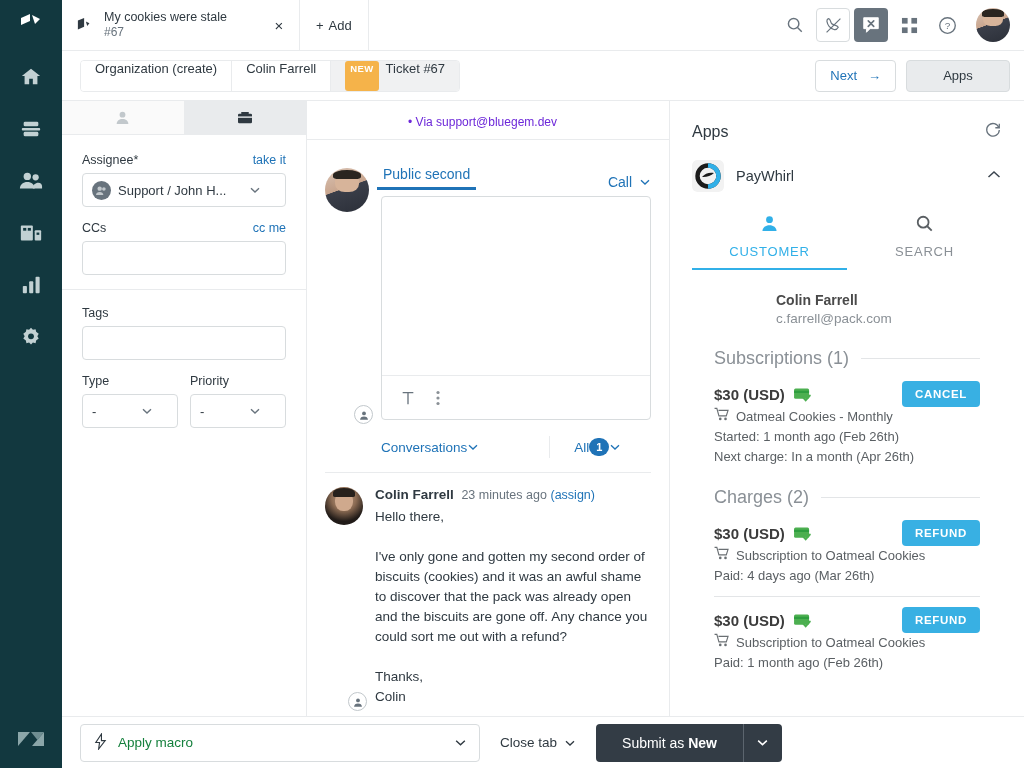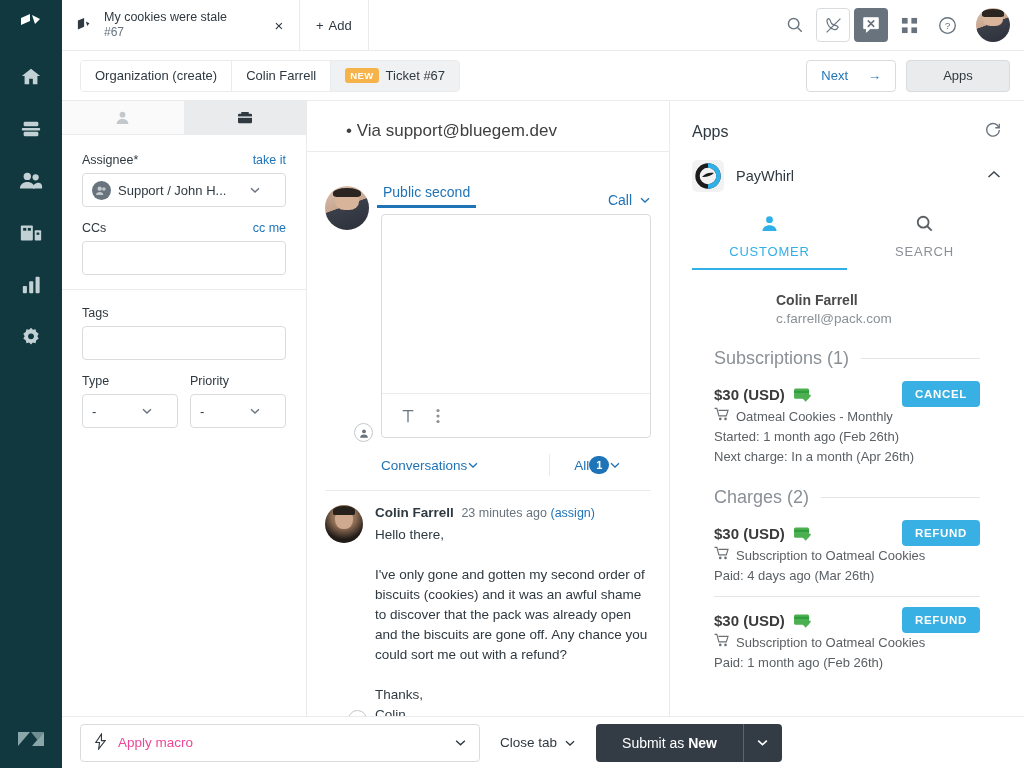--- a/index.html
+++ b/index.html
@@ -76,34 +76,34 @@
   }
 
   
   .subbar {
     height: 50px; background: #fff; display: flex; align-items: center;
     padding: 0 14px 0 18px; border-bottom: 1px solid #e9ebed; flex: 0 0 50px;
   }
   .crumbs { display: flex; align-items: stretch; height: 32px;
             border: 1px solid #e9ebed; border-radius: 4px; overflow: hidden; }
   .crumb {
-    display: flex; align-items: center; gap: 7px;
+    display: flex; gap: 7px;
     padding: 0 14px; font-size: 13px; color: #2f3941; cursor: pointer;
     border-right: 1px solid #e9ebed; background: #fff; white-space: nowrap;
   }
   .crumb:last-child { border-right: none; background: #f0f1f2; }
   .crumb-badge {
     background: #f5b34a; color: #fff; font-size: 9.5px; font-weight: bold;
     letter-spacing: .4px; padding: 2px 5px; border-radius: 3px;
   }
   .subbar-right { margin-left: auto; display: flex; gap: 10px; }
   .btn-next {
     height: 32px; min-width: 72px; padding: 0 14px; border: 1px solid #d8dcde;
     border-radius: 4px; background: #fff; color: #1f73b7; font-size: 13px;
-    display: flex; align-items: center; justify-content: center; gap: 20px; cursor: pointer;
+    display: flex; align-items: center; justify-content: center; gap: 11px; cursor: pointer;
   }
   .btn-apps {
     height: 32px; width: 104px; border: 1px solid #d8dcde; border-radius: 4px;
     background: #e9ebed; color: #2f3941; font-size: 13px;
     display: flex; align-items: center; justify-content: center; cursor: pointer;
   }
 
   
   .body { flex: 1; display: flex; min-height: 0; }
 
@@ -141,23 +141,23 @@
   .two-col { display: flex; gap: 12px; }
   .two-col .field { flex: 1; margin-bottom: 0; }
 
   
   .convo {
     flex: 1; min-width: 0; background: #fff; display: flex; flex-direction: column;
     border-right: 1px solid #e9ebed; overflow: hidden;
   }
   .convo-scroll { flex: 1; overflow: hidden; padding: 0 18px; }
   .via-line {
-    text-align: right; font-size: 17px; color: #404040;
+    text-align: right; font-size: 12px; color: #6d28d9;
     padding: 6px 4px 10px 0; border-bottom: 1px solid #e9ebed;
-    margin: 14px -18px; padding-right: 112px;
+    margin: 8px -18px; padding-right: 112px;
   }
   .composer-row { display: flex; gap: 12px; padding-top: 14px; }
   .composer-av { flex: 0 0 44px; position: relative; padding-top: 6px; }
   .av-img { width: 44px; height: 44px; border-radius: 50%; overflow: hidden; }
   .av-badge {
     position: absolute; right: -4px; bottom: -4px; width: 19px; height: 19px;
     border-radius: 50%; background: #fff; border: 1px solid #c2c8cc;
     display: flex; align-items: center; justify-content: center;
   }
   .composer-main { flex: 1; min-width: 0; }
@@ -251,21 +251,21 @@
   .item-line.plain { display: block; }
 
   
   .footer {
     height: 52px; flex: 0 0 52px; background: #fff; border-top: 1px solid #e9ebed;
     display: flex; align-items: center; padding: 0 14px 0 18px; gap: 12px;
   }
   .macro {
     flex: 1; height: 38px; border: 1px solid #d8dcde; border-radius: 4px;
     display: flex; align-items: center; gap: 10px; padding: 0 12px;
-    font-size: 13.5px; color: #ec4899; cursor: pointer; max-width: 400px;
+    font-size: 13.5px; color: #15803d; cursor: pointer; max-width: 400px;
   }
   .macro .txt { flex: 1; }
   .close-tab {
     display: flex; align-items: center; gap: 7px; font-size: 13.5px;
     color: #2f3941; cursor: pointer; padding: 0 8px;
   }
   .submit-grp { display: flex; height: 38px; }
   .submit-main {
     background: #333c45; color: #fff; border: none; border-radius: 4px 0 0 4px;
     padding: 0 26px; font-size: 14px; cursor: pointer;

